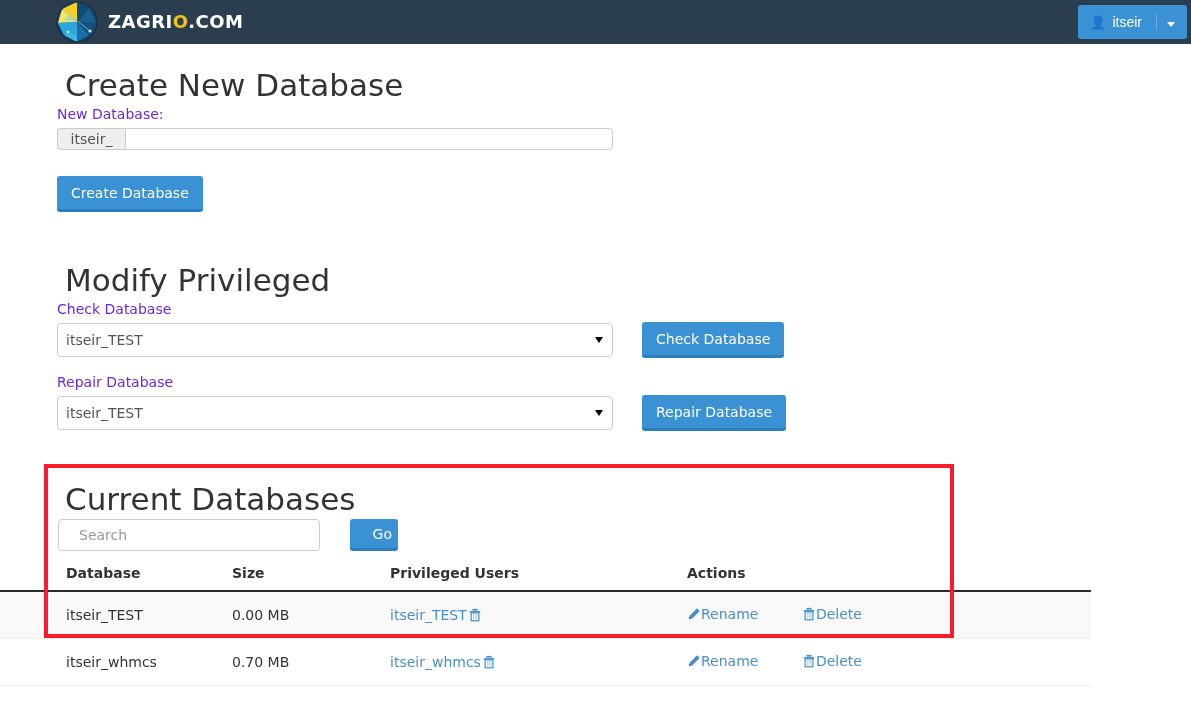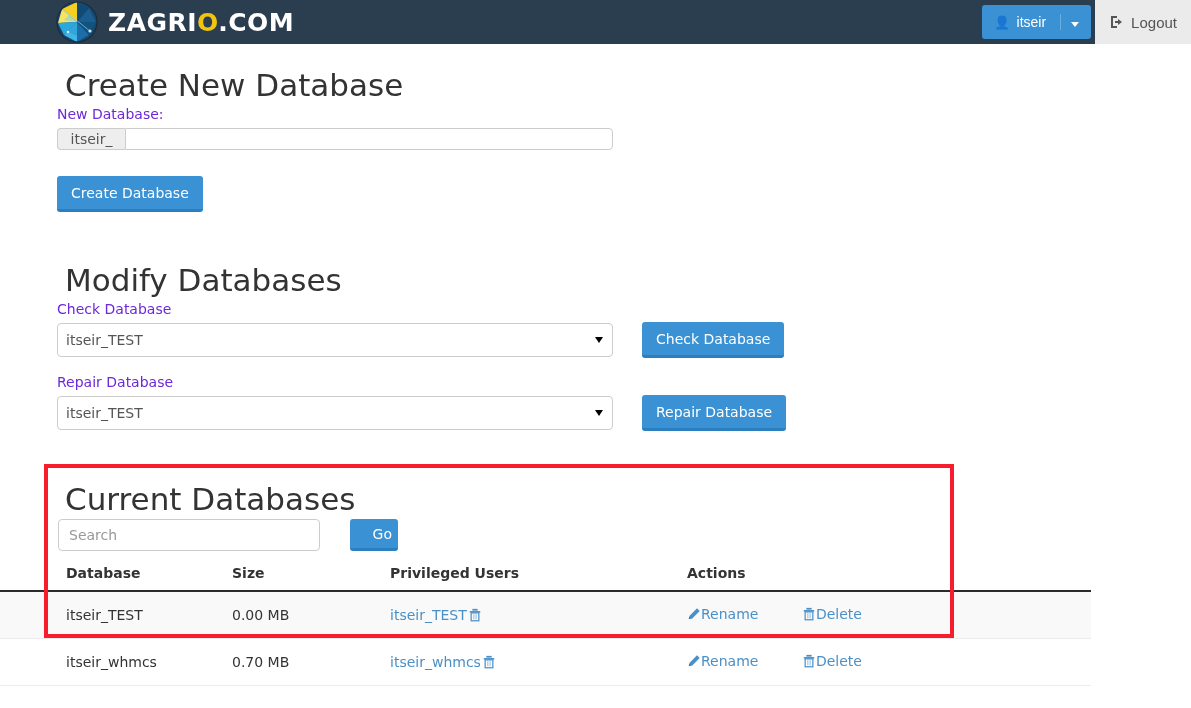--- a/index.html
+++ b/index.html
@@ -24,21 +24,21 @@
     margin-left: 56px;
     height: 44px;
   }
   .logo-mark {
     width: 42px; height: 42px;
     position: relative; flex: 0 0 auto;
     margin-right: 10px;
   }
   .brand-text {
     color: #ffffff;
-    font-size: 25px;
+    font-size: 18px;
     font-weight: 700;
     letter-spacing: 0.5px;
     line-height: 1;
     white-space: nowrap;
   }
   .brand-text .dot-o { color: #f1c40f; }
   .brand-text .tld { color: #ffffff; }
 
   .nav-right {
     position: absolute; right: 0; top: 0;
@@ -155,21 +155,21 @@
     border-left: 4px solid transparent;
     border-right: 4px solid transparent;
     border-top: 6px solid #000;
   }
 
   
   .search-input {
     width: 262px; height: 32px;
     border: 1px solid #ccc;
     border-radius: 4px;
-    padding: 0 10px;
+    padding: 0 20px;
     font-size: 14px;
     color: #555;
     font-family: "DejaVu Sans", "Liberation Sans", sans-serif;
     outline: none;
     background: #fff;
   }
   .search-input::placeholder { color: #999; }
   .go-btn {
     background: #3a91d4;
     border: none;
@@ -262,48 +262,41 @@
     </span>
     <span class="brand-text"><span>ZAGRI</span><span class="dot-o">O</span><span class="tld">.COM</span></span>
   </div>
 
   <div class="nav-right">
     <button class="user-btn">
       <span class="person">👤</span>
       <span>itseir</span>
       <span class="caret-sep"><i class="caret"></i></span>
     </button>
-    <button class="logout-btn">
-      <svg width="16" height="16" viewBox="0 0 16 16">
-        <path d="M2 2 h6 v2 H4 v8 h4 v2 H2 z" fill="#555"></path>
-        <path d="M9 5 l4 3 l-4 3 v-2 H6 V7 h3 z" fill="#555"></path>
-      </svg>
-      <span>Logout</span>
-    </button>
   </div>
 </div>
 
 <div class="content">
 
   <div style="position:absolute; left:57px; top:16px;">
     <h1 class="page-h1">Create New Database</h1>
   </div>
   <div style="position:absolute; left:57px; top:62px;">
     <label class="lbl">New Database:</label>
   </div>
   <div class="input-group" style="position:absolute; left:57px; top:84px;">
     <span class="input-addon">itseir_</span>
     <input class="input-main" type="text" value="" style="">
   </div>
   <div style="position:absolute; left:57px; top:132px;">
     <button class="btn-primary">Create Database</button>
   </div>
 
   <div style="position:absolute; left:57px; top:211px;">
-    <h1 class="page-h1">Modify Databases</h1>
+    <h1 class="page-h1">Modify Privileged</h1>
   </div>
 
   <div style="position:absolute; left:57px; top:257px;">
     <label class="lbl">Check Database</label>
   </div>
   <div class="select-wrap" style="position:absolute; left:57px; top:279px;">
     <select class="db-select">
       <option>itseir_TEST</option>
     </select>
     <i class="select-arrow"></i>

